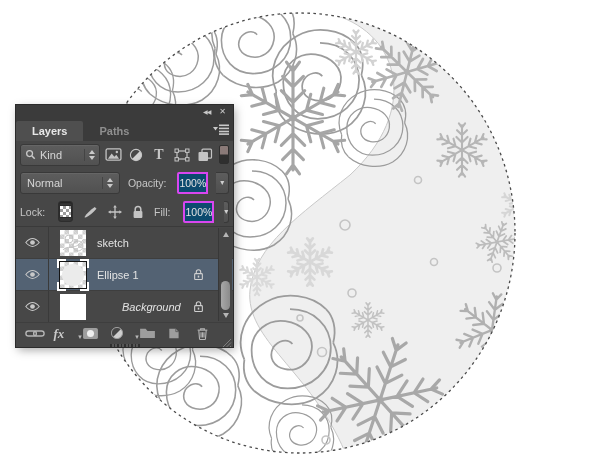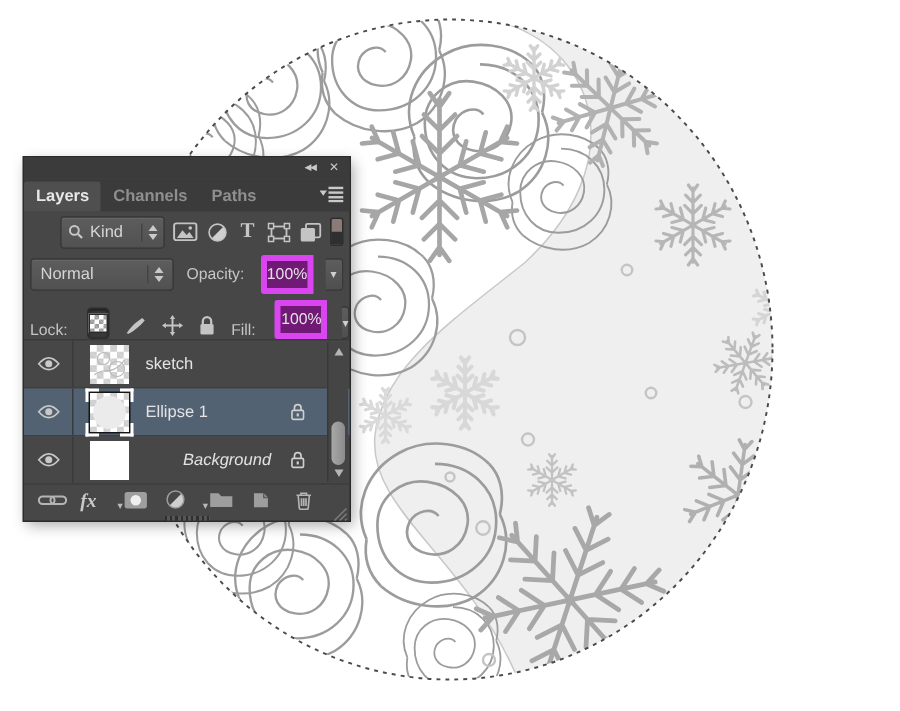--- a/index.html
+++ b/index.html
@@ -8,47 +8,47 @@
   .art{position:absolute;left:0;top:0;z-index:1;}
 
   
   .panel{position:absolute;left:16px;top:105px;width:217px;height:242px;z-index:2;
          background:#474747;box-shadow:0 0 0 1px #2b2b2b,2px 3px 9px rgba(0,0,0,.35);
          color:#d6d6d6;font-size:11px;}
   .titlebar{height:14px;background:#3b3b3b;display:flex;align-items:center;justify-content:flex-end;gap:9px;padding:0 7px;}
   .tb-ico{color:#c9c9c9;font-size:8px;line-height:1;cursor:pointer;}
   .tb-collapse{font-size:6px;letter-spacing:-1px;}
   .tabstrip{height:22px;background:#3b3b3b;display:flex;align-items:flex-end;position:relative;}
-  .tab{height:20px;display:flex;align-items:center;padding:0 8px;font-weight:bold;color:#8f8f8f;cursor:pointer;text-align:right;}
+  .tab{height:20px;display:flex;align-items:center;padding:0 16px;font-weight:bold;color:#8f8f8f;cursor:pointer;text-align:right;}
   .tab.active{background:#4f4f4f;color:#e8e8e8;border-radius:2px 2px 0 0;}
   .panelmenu{position:absolute;right:4px;top:5px;cursor:pointer;}
 
   .row{display:flex;align-items:center;padding:0 4px;gap:8px;}
-  .filter-row{height:27px;gap:5px;margin-left:20px;}
+  .filter-row{height:27px;gap:5px;}
   .select{background:linear-gradient(#5d5d5d,#515151);border:1px solid #393939;border-radius:3px;
           height:20px;display:flex;align-items:center;box-shadow:inset 0 1px 0 rgba(255,255,255,.06);}
   .kind-select{width:82px;padding:0 4px;gap:4px;}
   .spinner{margin-left:auto;display:flex;flex-direction:column;gap:2px;align-items:center;padding-left:4px;border-left:1px solid #444;height:12px;justify-content:center;}
   .tri-up{width:0;height:0;border-left:3.5px solid transparent;border-right:3.5px solid transparent;border-bottom:4px solid #c9c9c9;}
   .tri-dn{width:0;height:0;border-left:3.5px solid transparent;border-right:3.5px solid transparent;border-top:4px solid #c9c9c9;}
   .ficon{width:21px;height:20px;display:flex;align-items:center;justify-content:center;cursor:pointer;}
   .ficon .tglyph{font-family:"Liberation Serif","DejaVu Serif",serif;font-weight:bold;font-size:14px;color:#c6c6c6;line-height:1;}
   .ftoggle{width:10px;height:17px;margin-left:auto;border-radius:2px;border:1px solid #2e2e2e;
            background:linear-gradient(#8a7a78 0 49%,#2f2f2f 51% 100%);cursor:pointer;}
 
   .blend-row{height:29px;}
   .blend-select{width:110px;padding:0 6px;gap:4px;}
   .lbl{color:#c6c6c6;font-size:10.5px;margin-left:auto;padding-right:3px;}
   .lbl2{color:#c6c6c6;font-size:10.5px;margin-left:auto;padding-right:3px;}
-  .valbox{width:34px;height:18px;background:#701a75;border:4px solid #d946ef;border-radius:2px 0 0 2px;
+  .valbox{width:34px;height:18px;background:#0c4a6e;border:2px solid #d946ef;border-radius:2px 0 0 2px;
           display:flex;align-items:center;justify-content:center;color:#e3e3e3;font-size:10.5px;}
   .caretbtn{width:15px;height:20px;background:linear-gradient(#5d5d5d,#4f4f4f);border:1px solid #393939;border-left:none;
             border-radius:0 3px 3px 0;display:flex;align-items:center;justify-content:center;color:#cfcfcf;font-size:8px;cursor:pointer;}
 
-  .lock-row{height:29px;gap:10px;align-items:flex-end;}
+  .lock-row{height:29px;gap:10px;}
   .lock-lbl{color:#c6c6c6;font-size:10.5px;margin-right:3px;}
   .lockbtn{width:20px;height:19px;display:flex;align-items:center;justify-content:center;border-radius:3px;cursor:pointer;}
   .lockbtn.pressed{background:#383838;border:1px solid #2d2d2d;box-shadow:inset 0 1px 2px rgba(0,0,0,.5);}
   .checker8{width:11px;height:11px;border:1px solid #2a2a2a;background-color:#fff;
     background-image:linear-gradient(45deg,#9c9c9c 25%,transparent 25%,transparent 75%,#9c9c9c 75%),
                      linear-gradient(45deg,#9c9c9c 25%,transparent 25%,transparent 75%,#9c9c9c 75%);
     background-size:6px 6px;background-position:0 0,3px 3px;}
 
   .list{position:relative;height:95px;border-top:1px solid #3a3a3a;border-bottom:1px solid #3a3a3a;}
   .lrow{height:31px;display:flex;align-items:center;border-bottom:1px solid #3e3e3e;position:relative;padding-right:21px;cursor:pointer;}
@@ -173,21 +173,20 @@
 
   <div class="panel">
 
     <div class="titlebar">
       <span class="tb-ico tb-collapse">◀◀</span>
       <span class="tb-ico">✕</span>
     </div>
 
     <div class="tabstrip">
       <div class="tab active">Layers</div>
-      <div class="tab">Channels</div>
       <div class="tab">Paths</div>
       <div class="panelmenu">
         <svg width="16" height="11" viewBox="0 0 16 11">
             <g fill="#c9c9c9">
               <path d="M0,3 L5,3 L2.5,6.5 Z"></path>
               <rect x="6" y="0.5" width="10" height="1.6"></rect>
               <rect x="6" y="3.6" width="10" height="1.6"></rect>
               <rect x="6" y="6.7" width="10" height="1.6"></rect>
               <rect x="6" y="9.3" width="10" height="1.6"></rect>
             </g>

